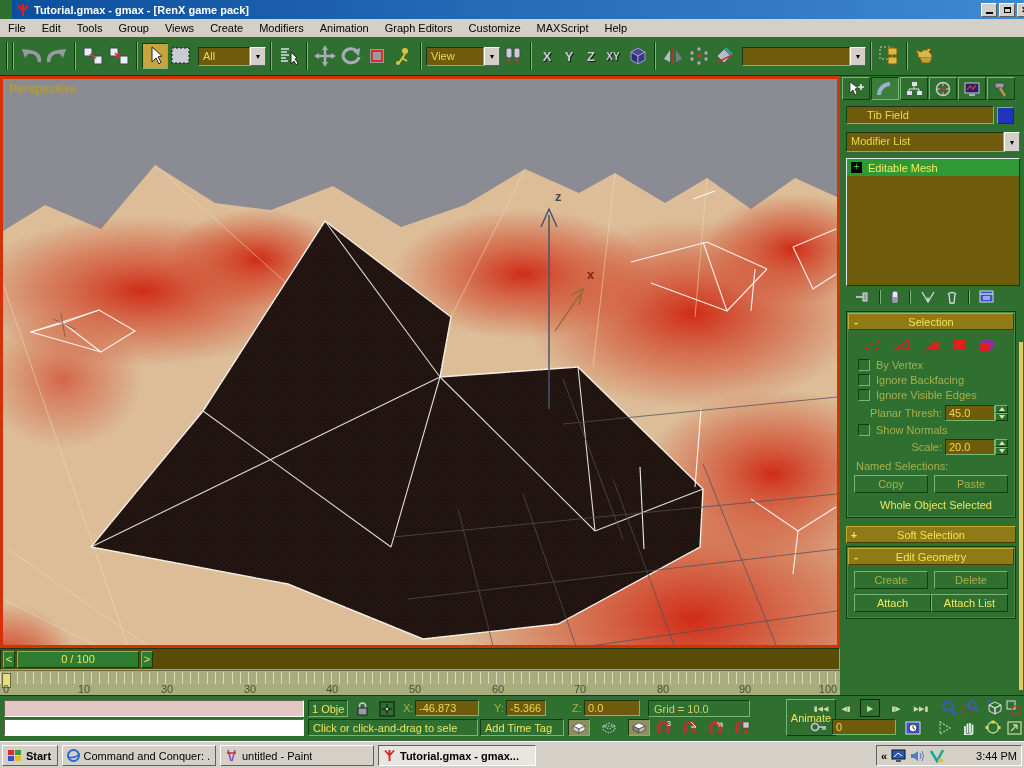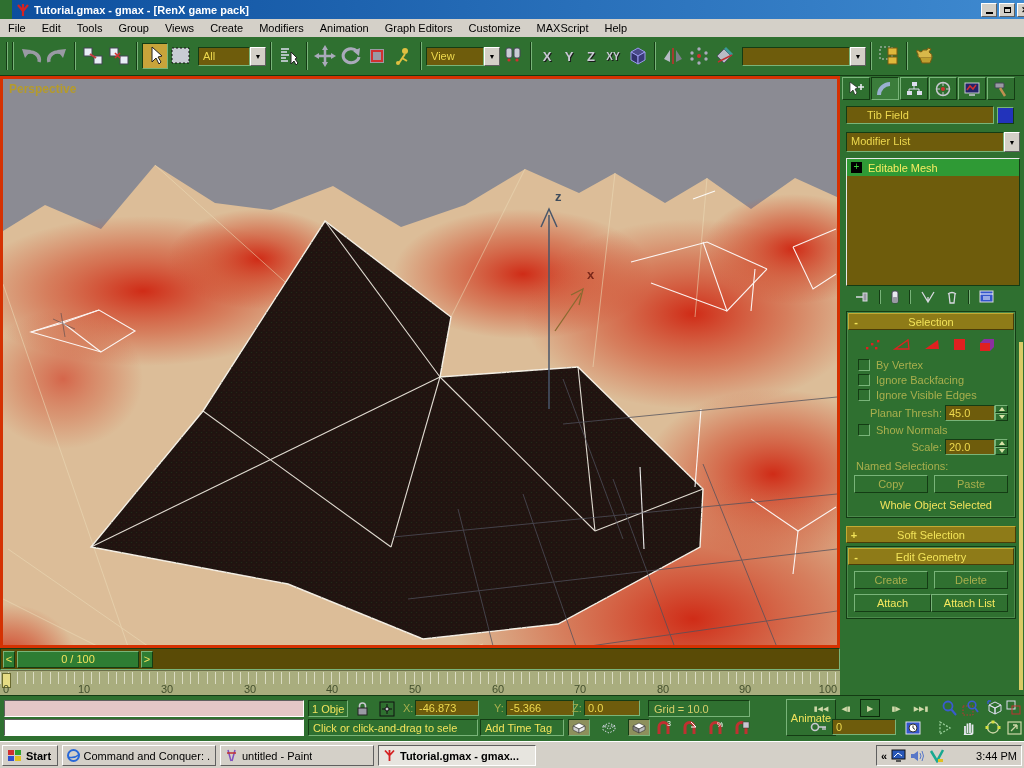--- a/index.html
+++ b/index.html
@@ -574,21 +574,21 @@
   <div class="abs sico" style="left:377px; top:4px; width:20px; height:17px;">
       <svg width="16" height="16">
         <rect x="1" y="1" width="14" height="14" fill="none" stroke="#111"></rect>
         <path d="M8,3 V13 M3,8 H13" stroke="#111"></path>
         <circle cx="8" cy="8" r="2" fill="#c8c8d0" stroke="#111"></circle>
       </svg>
     </div>
   <span class="abs mut" style="left:403px; top:6px;">X:</span>
   <div class="abs olive g-sunken nowrap numfield" style="left:415px; top:4px; width:64px;">-46.873</div>
   <span class="abs mut" style="left:494px; top:6px;">Y:</span>
-  <div class="abs olive g-sunken nowrap numfield" style="left:506px; top:4px; width:68px;">-5.366</div>
+  <div class="abs olive g-sunken nowrap numfield" style="left:506px; top:4px; width:40px;">-5.366</div>
   <span class="abs mut" style="left:572px; top:6px;">Z:</span>
   <div class="abs olive g-sunken nowrap numfield" style="left:584px; top:4px; width:56px;">0.0</div>
   <div class="abs g-sunken nowrap" style="left:648px; top:4px; width:102px; height:17px; padding:2px 5px; color:#d8cf6a;">Grid = 10.0</div>
   <div class="abs g-sunken ylw nowrap" style="left:308px; top:23px; width:170px; height:17px; padding:2px 4px;">Click or click-and-drag to sele</div>
   <div class="abs g-sunken ylw nowrap" style="left:480px; top:23px; width:84px; height:17px; padding:2px 4px;">Add Time Tag</div>
   <div class="abs sico g-sunken" style="left:568px; top:23px; width:22px; height:17px; background:#8d905c;">
       <svg width="14" height="12">
         <polygon points="1,4 7,1 13,4 7,7" fill="#fff" stroke="#333" stroke-width=".6"></polygon>
         <polygon points="1,4 7,7 7,11 1,8" fill="#cfcfcf" stroke="#333" stroke-width=".6"></polygon>
         <polygon points="13,4 7,7 7,11 13,8" fill="#e8e8e8" stroke="#333" stroke-width=".6"></polygon>

